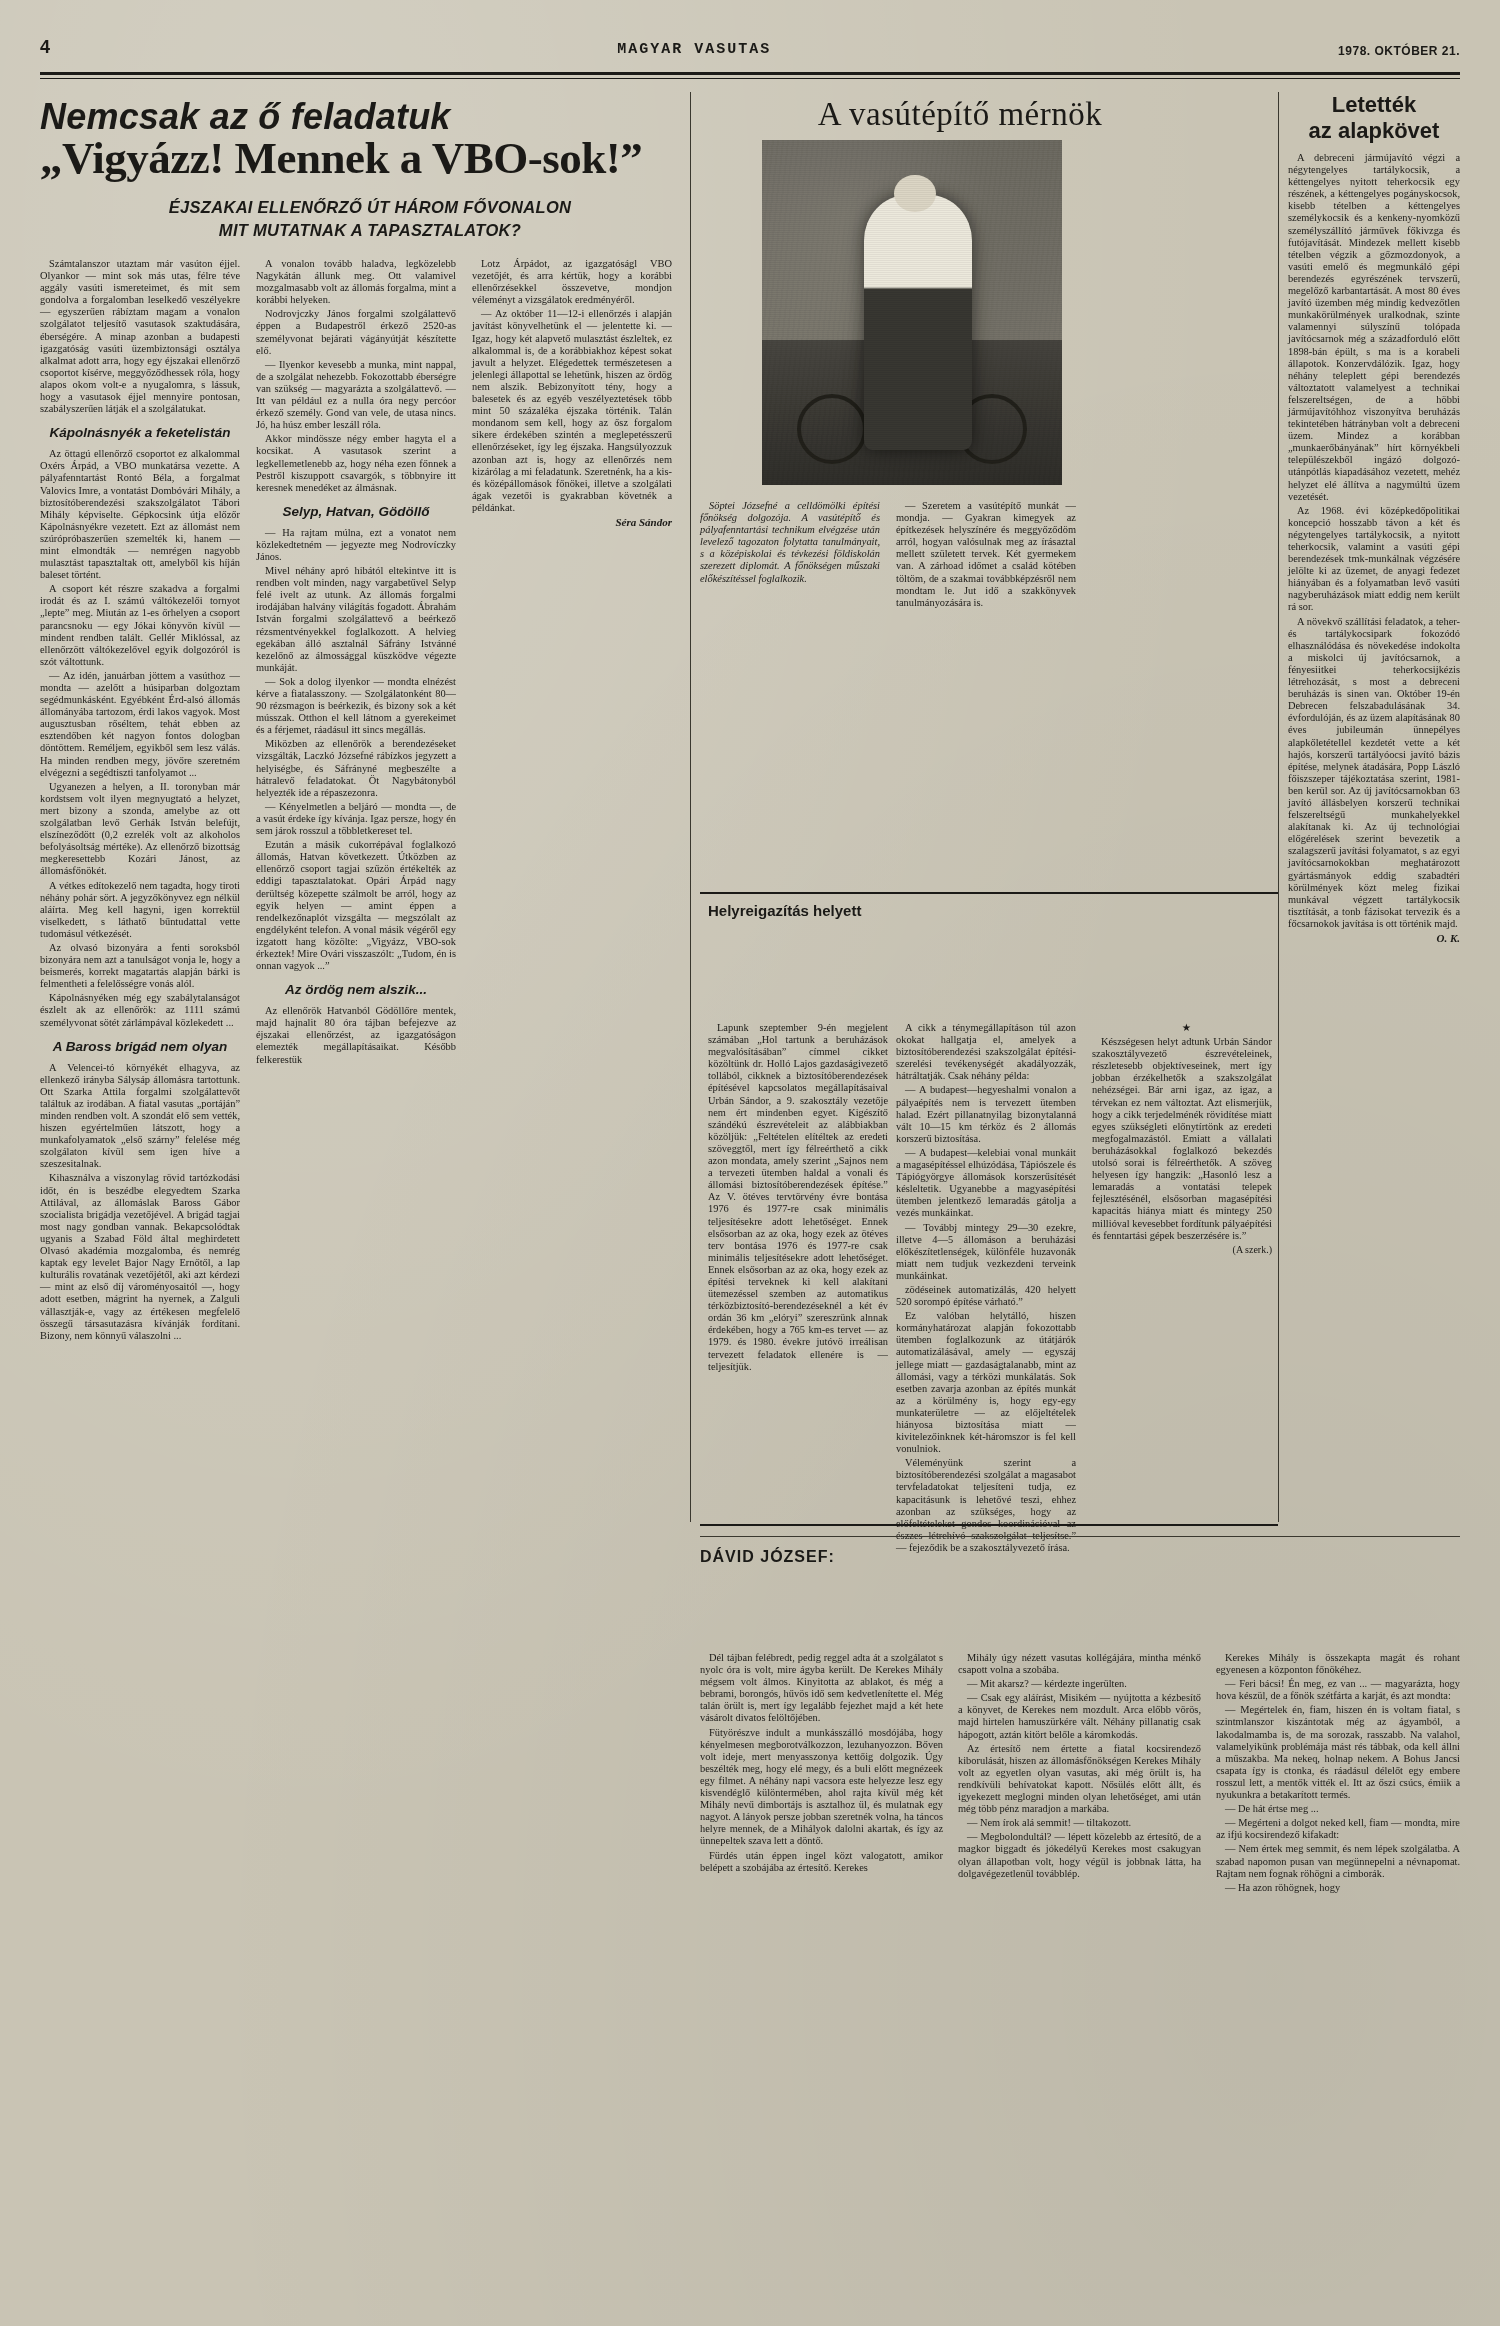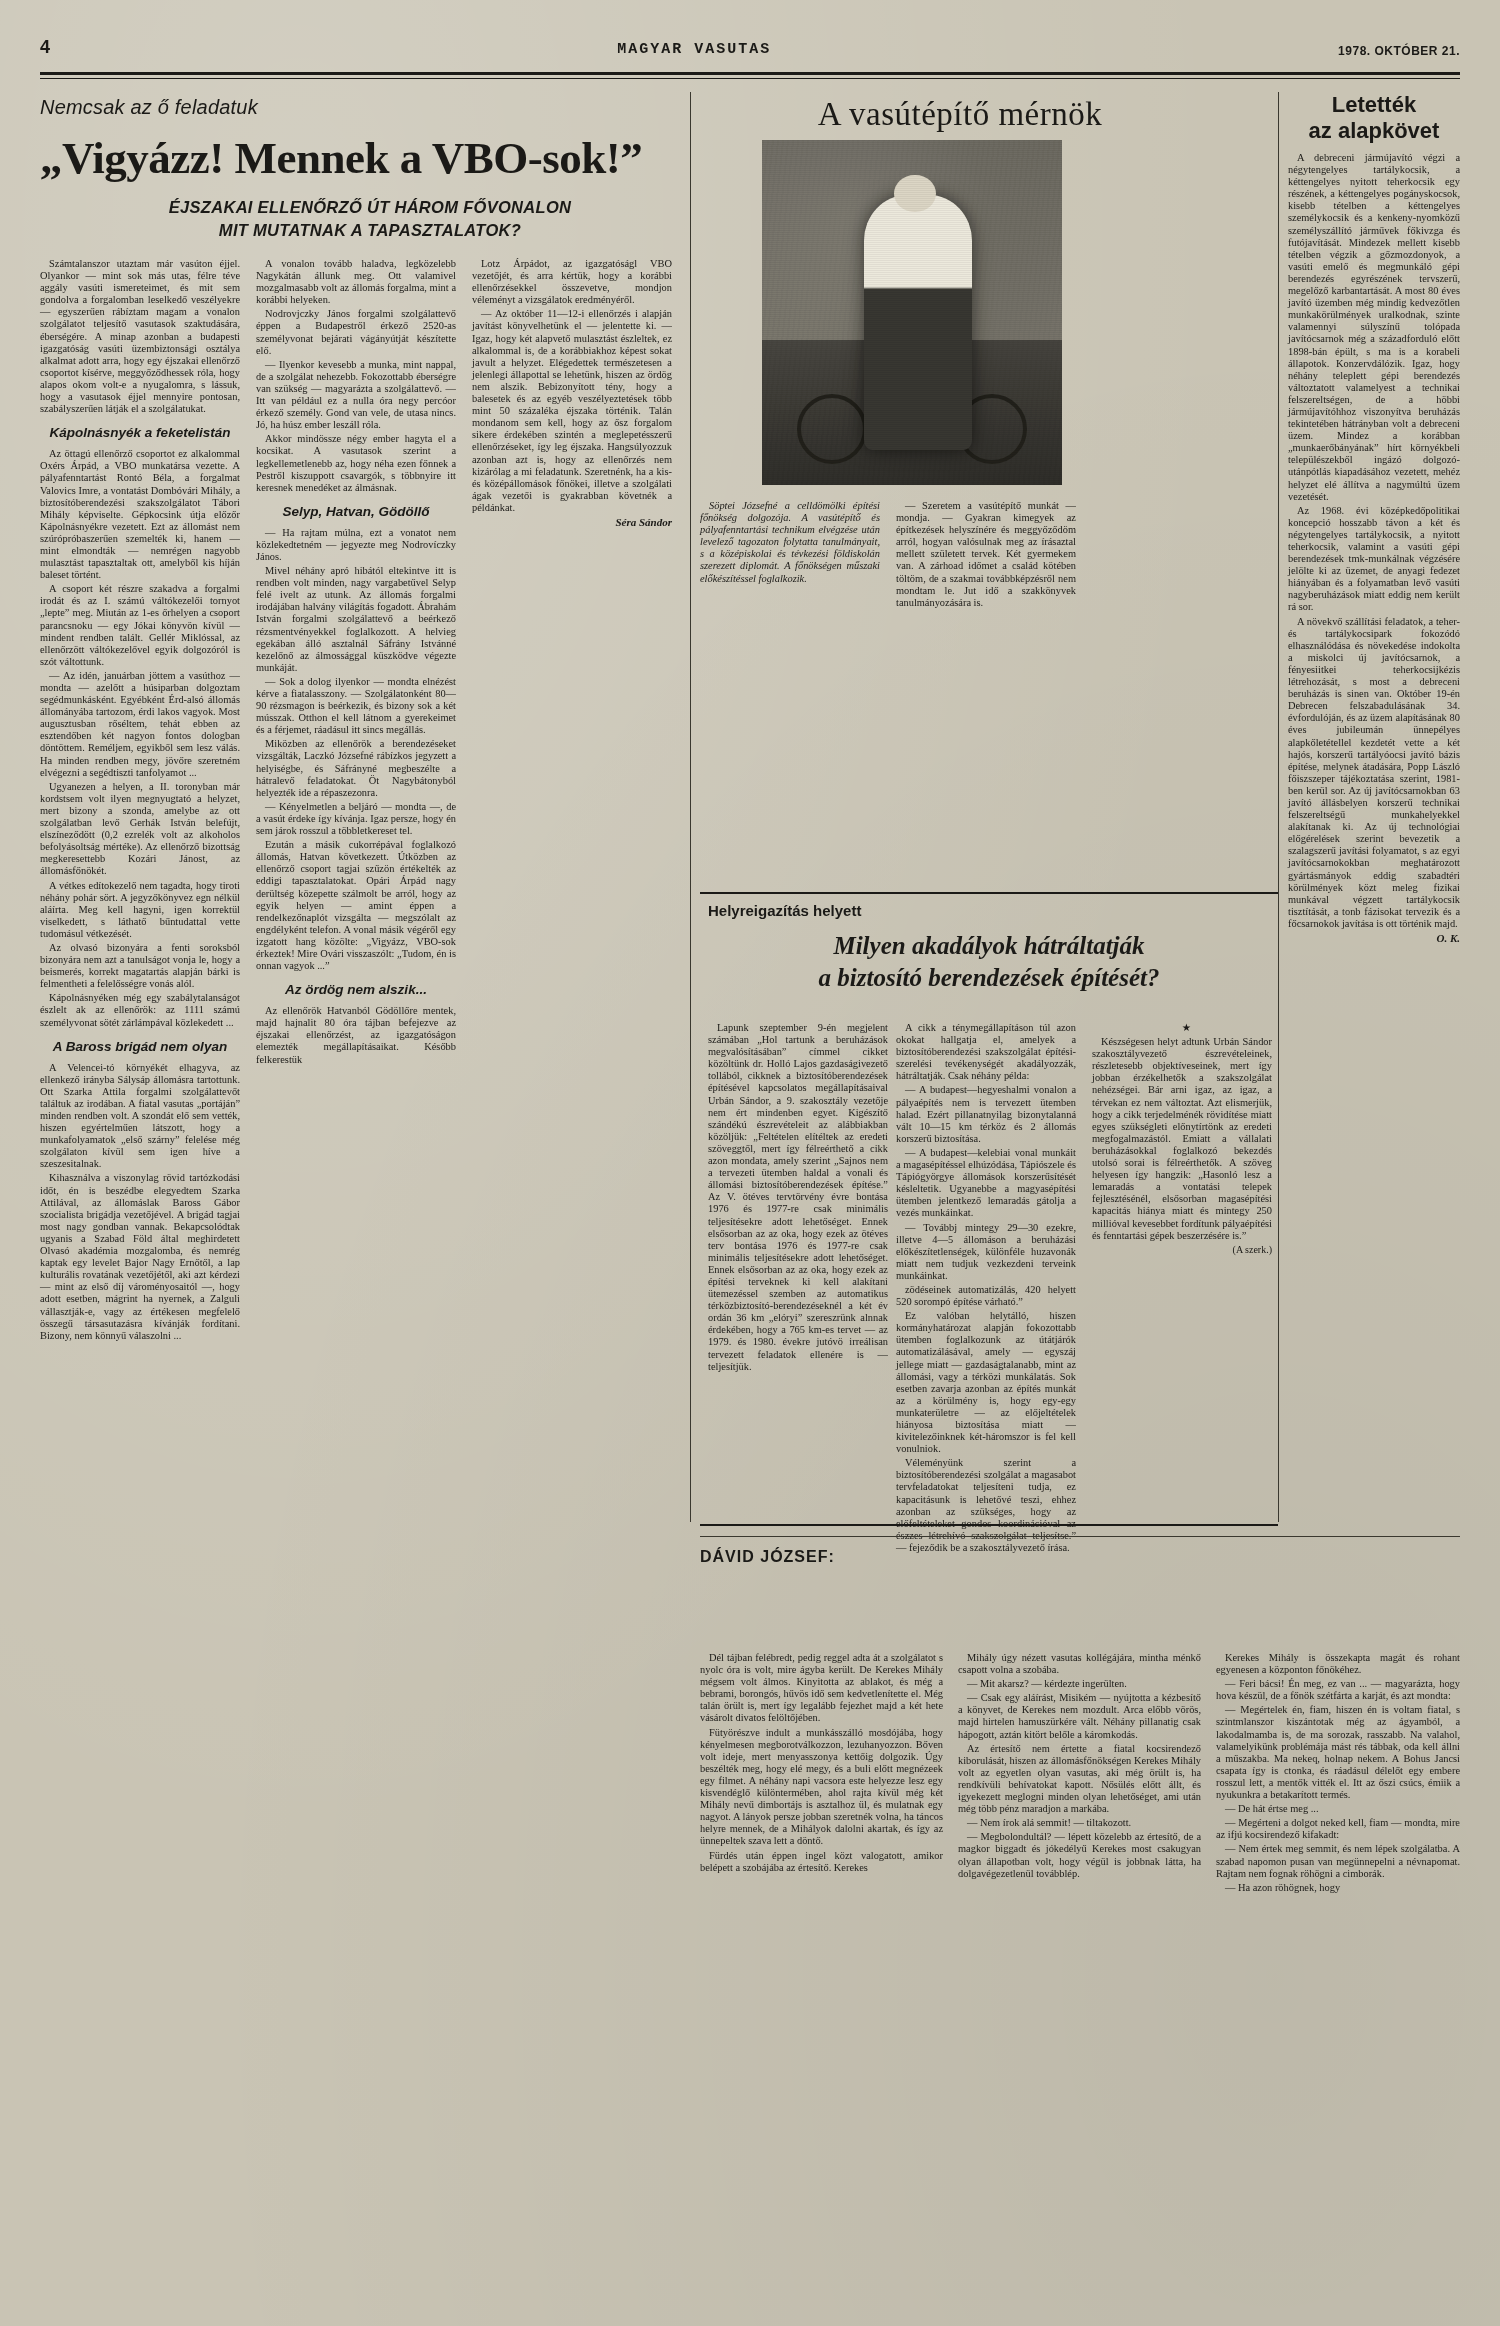--- a/index.html
+++ b/index.html
@@ -90,22 +90,22 @@
     text-indent: 0;
   }
 
   
   .kicker {
     position: absolute;
     left: 40px; top: 96px;
     width: 640px;
     font-family: "Liberation Sans", sans-serif;
     font-style: italic;
-    font-weight: normal;
-    font-size: 20px;
+    font-weight: bold;
+    font-size: 36px;
     letter-spacing: 0.2px;
   }
   .bighead {
     position: absolute;
     left: 40px; top: 132px;
     width: 660px;
     font-family: Liberation Serif, serif;
     font-weight: bold;
     font-size: 45px;
     letter-spacing: -0.5px;
@@ -374,24 +374,20 @@
   </div>
   <div class="right-col col-text">
     <p>A debreceni jármújavító végzi a négytengelyes tartálykocsik, a kéttengelyes nyitott teherkocsik egy részének, a kéttengelyes pogányskocsok, kisebb tételben a kéttengelyes személykocsik és a kenkeny-nyomközű személyszállító járművek főkivzga és futójavítását. Mindezek mellett kisebb tételben végzik a gőzmozdonyok, a vasúti emelő és megmunkáló gépi berendezés egyrészének tervszerű, megelőző karbantartását. A most 80 éves javító üzemben még mindig kedvezőtlen munkakörülmények uralkodnak, szinte valamennyi súlyszínű tolópada javítócsarnok még a századforduló előtt 1898-bán épült, s ma is a korabeli állapotok. Konzervdálózik. Igaz, hogy néhány teleplett gépi berendezés változtatott valamelyest a technikai felszereltségen, de a höbbi jármújavítóhhoz viszonyítva beruházás tekintetében hátrányban volt a debreceni üzem. Mindez a korábban „munkaerőbányának” hírt környékbeli települészekből ingázó dolgozó-utánpótlás kiapadásához vezetett, mehéz helyzet elé állítva a nagymúltú üzem vezetését.</p>
     <p>Az 1968. évi középkedőpolitikai koncepció hosszabb távon a két és négytengelyes tartálykocsik, a nyitott teherkocsik, valamint a vasúti gépi berendezések tmk-munkálnak végzésére jelölte ki az üzemet, de anyagi fedezet hiányában és a folyamatban levő vasúti nagyberuházások miatt eddig nem került rá sor.</p>
     <p>A növekvő szállítási feladatok, a teher- és tartálykocsipark fokozódó elhasználódása és növekedése indokolta a miskolci új javítócsarnok, a fényesiitkei teherkocsijkézis létrehozását, s most a debreceni beruházás is sinen van. Október 19-én Debrecen felszabadulásának 34. évfordulóján, és az üzem alapításának 80 éves jubileumán ünnepélyes alapkőletétellel kezdetét vette a két hajós, korszerű tartályóocsi javító bázis építése, melynek átadására, Popp László főiszszeper tájékoztatása szerint, 1981-ben kerül sor. Az új javítócsarnokban 63 javító állásbelyen korszerű technikai felszereltségű munkahelyekkel alakítanak ki. Az új technológiai előgérelések szerint bevezetik a szalagszerű javítási folyamatot, s az egyi javítócsarnokokban meghatározott gyártásmányok eddig szabadtéri körülmények közt meleg fizikai munkával végzett tartálykocsik tisztítását, a tonb fázisokat tervezik és a főcsarnokok javítása is ott történik majd.</p>
     <p class="byline">O. K.</p>
   </div>
 
   <div class="box ins-box"></div>
   <div class="ins-label">Helyreigazítás helyett</div>
-  <div class="ins-head">
-    <div>Milyen akadályok hátráltatják</div>
-    <div>a biztosító berendezések építését?</div>
-  </div>
   <div class="ins-c1 col-text">
     <p>Lapunk szeptember 9-én megjelent számában „Hol tartunk a beruházások megvalósításában” címmel cikket közöltünk dr. Holló Lajos gazdaságivezető  tollából, cikknek a biztosítóberendezések építésével kapcsolatos megállapításaival Urbán Sándor, a 9. szakosztály vezetője nem ért mindenben egyet. Kigészítő szándékú észrevételeit az alábbiakban közöljük: „Feltételen elítéltek az eredeti szöveggtől, mert így félreérthető a cikk azon mondata, amely szerint „Sajnos nem a tervezeti ütemben haldal a vonali és állomási biztosítóberendezések építése.” Az V. ötéves tervtörvény évre bontása 1976 és 1977-re csak minimális teljesítésekre adott lehetőséget. Ennek elsősorban az az oka, hogy ezek az ötéves terv bontása 1976 és 1977-re csak minimális teljesítésekre adott lehetőséget. Ennek elsősorban az az oka, hogy ezek az építési terveknek ki kell alakítani ütemezéssel szemben az automatikus térközbiztosító-berendezéseknél a két év ordán 36 km „elóryi” szereszrünk alnnak érdekében, hogy a 765 km-es tervet — az 1979. és 1980. évekre jutóvö irreálisan tervezett feladatok ellenére is — teljesítjük.</p>
   </div>
   <div class="ins-c2 col-text">
     <p>A cikk a ténymegállapításon túl azon okokat hallgatja el, amelyek a biztosítóberendezési szakszolgálat építési-szerelési tevékenységét akadályozzák, hátráltatják. Csak néhány példa:</p>
     <p>— A budapest—hegyeshalmi vonalon a pályaépítés nem is tervezett ütemben halad. Ezért pillanatnyilag bizonytalanná vált 10—15 km térköz és 2 állomás korszerű biztosítása.</p>
     <p>— A budapest—kelebiai vonal munkáit a magasépítéssel elhúzódása, Tápiószele és Tápiógyörgye állomások korszerűsítését késleltetik. Ugyanebbe a magyasépítési ütemben jelentkező lemaradás gátolja a vezés munkáinkat.</p>
     <p>— Továbbj mintegy 29—30 ezekre, illetve 4—5 állomáson a beruházási előkészítetlenségek, különféle huzavonák miatt nem tudjuk vezkezdeni terveink munkáinkat.</p>
     <p>zödéseinek automatizálás, 420 helyett 520 sorompó építése várható.”</p>
     <p>Ez valóban helytálló, hiszen kormányhatározat alapján fokozottabb ütemben foglalkozunk az útátjárók automatizálásával, amely — egyszáj jellege miatt — gazdaságtalanabb, mint az állomási, vagy a térközi munkálatás. Sok esetben zavarja azonban az építés munkát az a körülmény is, hogy egy-egy munkaterületre — az előjeltételek hiányosa biztosítása miatt — kivitelezőinknek két-háromszor is fel kell vonulniok.</p>

